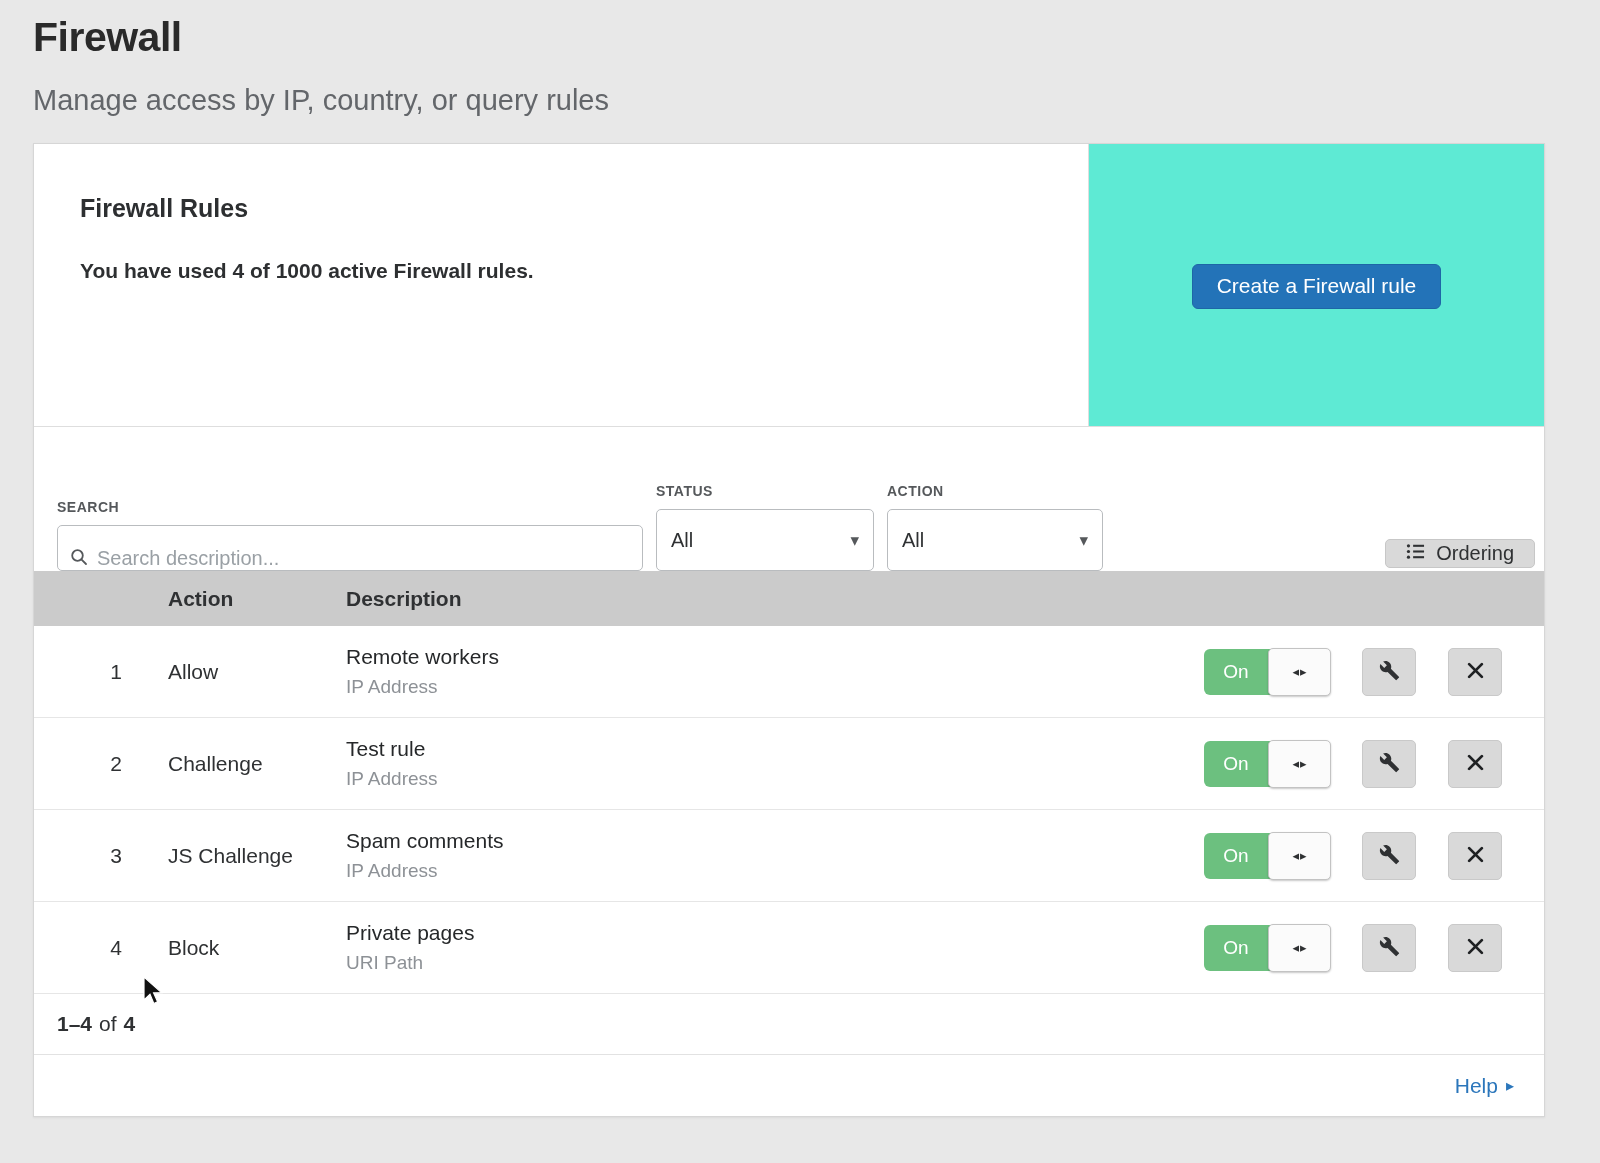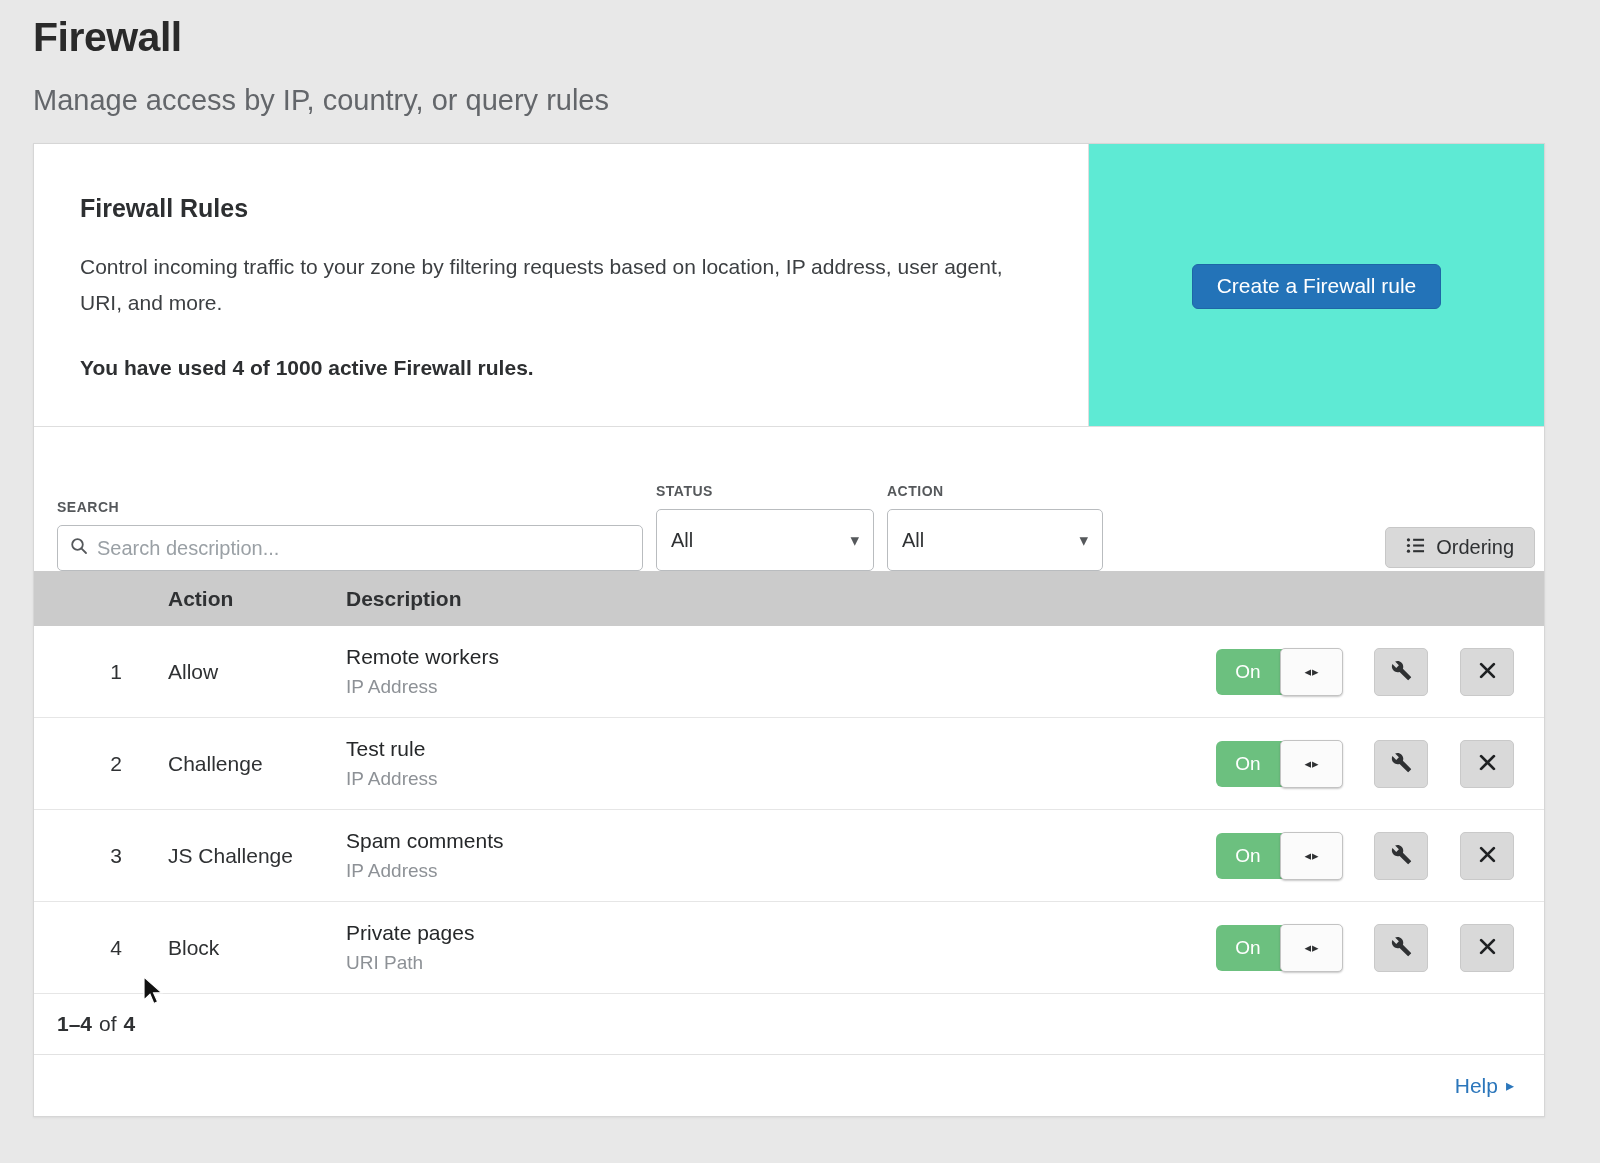--- a/index.html
+++ b/index.html
@@ -46,38 +46,38 @@
   
   .filter-section { height: 144px; padding: 26px 9px 0 23px; display: flex; align-items: flex-end; }
   .filter-group { margin-right: 13px; }
   .filter-label {
     font-size: 14px; font-weight: 700; color: #55585b;
     letter-spacing: .5px; margin-bottom: 10px;
   }
   .search-box {
     width: 586px; height: 46px; background: #fff;
     border: 1px solid #b9bcbf; border-radius: 5px;
-    display: flex; align-items: center; padding: 0 12px; gap: 9px;
+    display: flex; align-items: flex-end; padding: 0 12px; gap: 9px;
   }
   .search-box input {
     border: none; outline: none; flex: 1; font-size: 20px; color: #333;
     font-family: inherit; background: transparent;
   }
   .search-box input::placeholder { color: #9aa0a5; }
   .select {
     height: 62px; background: #fff; border: 1px solid #b9bcbf; border-radius: 5px;
     display: flex; align-items: center; justify-content: space-between;
     padding: 0 14px; font-size: 20px; color: #2f3133; cursor: pointer;
   }
   .select.status { width: 218px; }
   .select.action { width: 216px; }
   .chevron { color: #55585b; font-size: 17px; margin-left: 10px; }
   .btn-ordering {
     margin-left: auto; margin-bottom: 3px;
-    height: 41px; padding: 0 20px;
+    height: 29px; padding: 0 20px;
     background: #d9d9d9; border: 1px solid #c7c7c7; border-radius: 5px;
     font-size: 20px; color: #2f3133; font-family: inherit;
     display: flex; align-items: center; gap: 11px; cursor: pointer;
   }
 
   
   .rules-table { width: 100%; }
   .table-header {
     display: grid; grid-template-columns: 134px 178px 1fr 340px;
     height: 55px; align-items: center;
@@ -86,21 +86,21 @@
   .rule-row {
     display: grid; grid-template-columns: 134px 178px 1fr 340px;
     height: 92px; align-items: center; background: #fff;
     border-bottom: 1px solid #e6e6e6;
   }
   .cell-num { text-align: right; padding-right: 46px; font-size: 21px; }
   .cell-action { font-size: 21px; }
   .desc-main { font-size: 21px; color: #26282a; }
   .desc-sub { font-size: 19px; color: #8d9196; margin-top: 7px; }
   .cell-controls {
-    display: flex; align-items: center; justify-content: flex-end;
+    display: flex; align-items: center; justify-content: flex-start;
     gap: 32px; padding-right: 30px;
   }
 
   
   .toggle {
     position: relative; width: 126px; height: 46px;
     background: #6cc07f; border-radius: 6px; cursor: pointer;
   }
   .toggle-on-label {
     position: absolute; left: 0; top: 0; width: 64px; height: 100%;
@@ -139,21 +139,20 @@
 <div class="page-header">
   <div class="page-title">Firewall</div>
   <div class="page-subtitle">Manage access by IP, country, or query rules</div>
 </div>
 
 <div class="card">
 
   <div class="top-section">
     <div class="intro">
       <div class="intro-heading">Firewall Rules</div>
-      <div class="intro-desc">Control incoming traffic to your zone by filtering requests based on location, IP address, user agent, URI, and more.</div>
       <div class="intro-usage">You have used 4 of 1000 active Firewall rules.</div>
     </div>
     <div class="cta-panel">
       <button class="btn-primary">Create a Firewall rule</button>
     </div>
   </div>
 
   <div class="filter-section">
     <div class="filter-group">
       <div class="filter-label">SEARCH</div>

